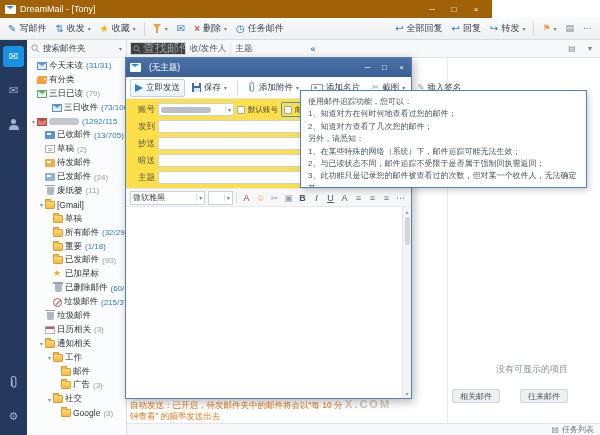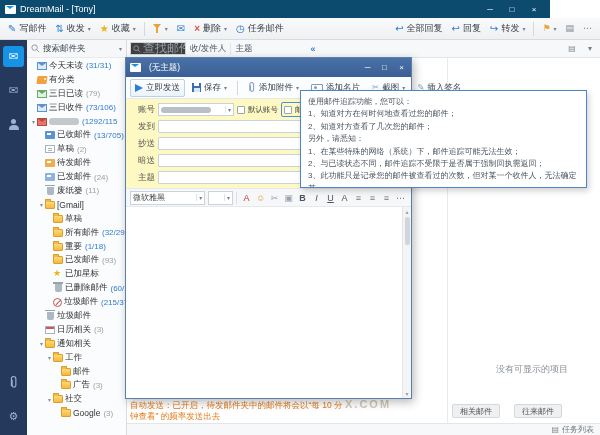--- a/index.html
+++ b/index.html
@@ -1,21 +1,21 @@
 <!DOCTYPE html>
 <html><head>
 <meta charset="utf-8">
 <style>
   *{margin:0;padding:0;box-sizing:border-box}
   html,body{width:600px;height:435px}
   body{position:relative;font-family:"Liberation Sans","DejaVu Sans",sans-serif;font-size:9px;background:#fff;overflow:hidden;color:#333}
   .g{line-height:1;display:inline-block}
 
   
-  .titlebar{position:absolute;left:0;top:0;width:550px;height:18px;background:#0c4a6e;color:#fff;display:flex;align-items:center;padding:0 5px;z-index:30}
+  .titlebar{position:absolute;left:0;top:0;width:492px;height:18px;background:#a16207;color:#fff;display:flex;align-items:center;padding:0 5px;z-index:30}
   .app-ico{width:11px;height:9px;background:#fff;border-radius:1px;position:relative;margin-right:4px;flex:none}
   .app-ico::after{content:"";position:absolute;left:1px;top:1px;border-left:4px solid transparent;border-right:4px solid transparent;border-top:3px solid #1793e6}
   .win-btns{margin-left:auto;display:flex}
   .win-btn{width:22px;height:18px;display:flex;align-items:center;justify-content:center;font-size:8px;color:#fff}
 
   
   .toolbar{position:absolute;left:0;top:18px;width:600px;height:22px;background:linear-gradient(#f9fafb,#eef0f2);border-bottom:1px solid #d9dcdf;display:flex;align-items:center;padding:0 4px;gap:1px;z-index:20}
   .tb-btn{display:flex;align-items:center;gap:3px;padding:2px 4px;border-radius:2px;color:#39424c;white-space:nowrap}
   .tb-sep{width:1px;height:14px;background:#d5d8db;margin:0 3px;flex:none}
   .tb-caret{font-size:6px;color:#7a838c}
@@ -81,29 +81,29 @@
   .colhead{font-size:8.5px;color:#4a5560;white-space:nowrap}
   .col-div{width:1px;height:12px;background:#e0e3e6}
   .collapse-g{color:#2d7dd2;font-size:9px;margin-left:54px;font-weight:bold}
   .lh-spacer{flex:1}
   .lh-icon{width:14px;text-align:center;color:#7a838c;font-size:8px}
 
   
   .mainarea{position:absolute;left:127px;top:58px;width:473px;height:365px;background:#fff;z-index:1}
   .vsplit{position:absolute;left:320px;top:0;width:1px;height:100%;background:#e8eaec}
   .empty-text{position:absolute;left:330px;top:305px;width:150px;text-align:center;color:#8a929a}
-  .pane-tabs{position:absolute;left:325px;top:346px;display:flex;gap:14px}
+  .pane-tabs{position:absolute;left:325px;top:331px;display:flex;gap:20px}
   .pane-tab{height:14px;padding:0 7px;background:#eef0f2;border:1px solid #d4d8dc;border-radius:2px;color:#555;font-size:8px;display:flex;align-items:center;white-space:nowrap}
 
   .notice{position:absolute;left:130px;top:400px;width:214px;color:#e07b1a;font-size:8.5px;line-height:11px;z-index:4}
   .watermark{position:absolute;left:345px;top:398px;font-size:11px;font-weight:bold;color:rgba(168,148,116,.5);letter-spacing:2px;z-index:4}
   .statusbar{position:absolute;left:127px;top:423px;width:473px;height:12px;background:#f7f8f9;border-top:1px solid #e3e5e8;display:flex;align-items:center;justify-content:flex-end;gap:3px;padding:0 6px;color:#6a737c;font-size:8px;z-index:6}
 
   
-  .dialog{position:absolute;left:125px;top:57px;width:287px;height:342px;background:#fef9c3;border:1px solid #5a7fae;box-shadow:2px 3px 9px rgba(0,0,0,.28);z-index:15;display:flex;flex-direction:column}
+  .dialog{position:absolute;left:125px;top:57px;width:287px;height:342px;background:#fde047;border:1px solid #5a7fae;box-shadow:2px 3px 9px rgba(0,0,0,.28);z-index:15;display:flex;flex-direction:column}
   .dlg-title{height:19px;background:linear-gradient(#4a72a8,#3a5f94);display:flex;align-items:center;color:#fff;padding:0 1px 0 4px;gap:4px;flex:none}
   .dlg-title .ttl{font-size:8.5px}
   .dlg-btns{margin-left:auto;display:flex}
   .dlg-btn{width:17px;height:19px;display:flex;align-items:center;justify-content:center;font-size:8px;color:#fff}
   .dlg-toolbar{height:22px;border-bottom:1px solid #e6e8eb;display:flex;align-items:center;padding:0 4px;gap:2px;background:#fcfdfe;flex:none;white-space:nowrap}
   .dbtn{display:flex;align-items:center;gap:3px;padding:2px 4px;border:1px solid transparent;border-radius:2px;color:#39424c;font-size:8.5px}
   .dbtn.primary{border-color:#bcd0e8;background:linear-gradient(#fff,#eaf2fb)}
   .plane{width:0;height:0;border-top:4px solid transparent;border-bottom:4px solid transparent;border-left:8px solid #2d7dd2}
   .floppy{width:9px;height:9px;background:#3b6db3;position:relative;display:inline-block}
   .floppy::before{content:"";position:absolute;top:0;left:2px;width:5px;height:3px;background:#fff}
@@ -250,21 +250,21 @@
         <span class="exp"></span>
         <span class="fi fi-tag"></span>
         <span class="lbl">有分类</span>
       </div>
       <div class="frow" style="padding-left: 3px;">
         <span class="exp"></span>
         <span class="fi fi-env-green"></span>
         <span class="lbl">三日已读</span>
         <span class="cnt">(79)</span>
       </div>
-      <div class="frow unread" style="padding-left: 3px;">
+      <div class="frow unread" style="padding-left: 18px;">
         <span class="exp"></span>
         <span class="fi fi-env-blue"></span>
         <span class="lbl">三日收件</span>
         <span class="cnt">(73/106)</span>
       </div>
       <div class="frow unread" style="padding-left: 3px;">
         <span class="exp">▾</span>
         <span class="fi fi-env-red"></span>
         <span class="redact"></span>
         <span class="cnt">(1292/115</span>

